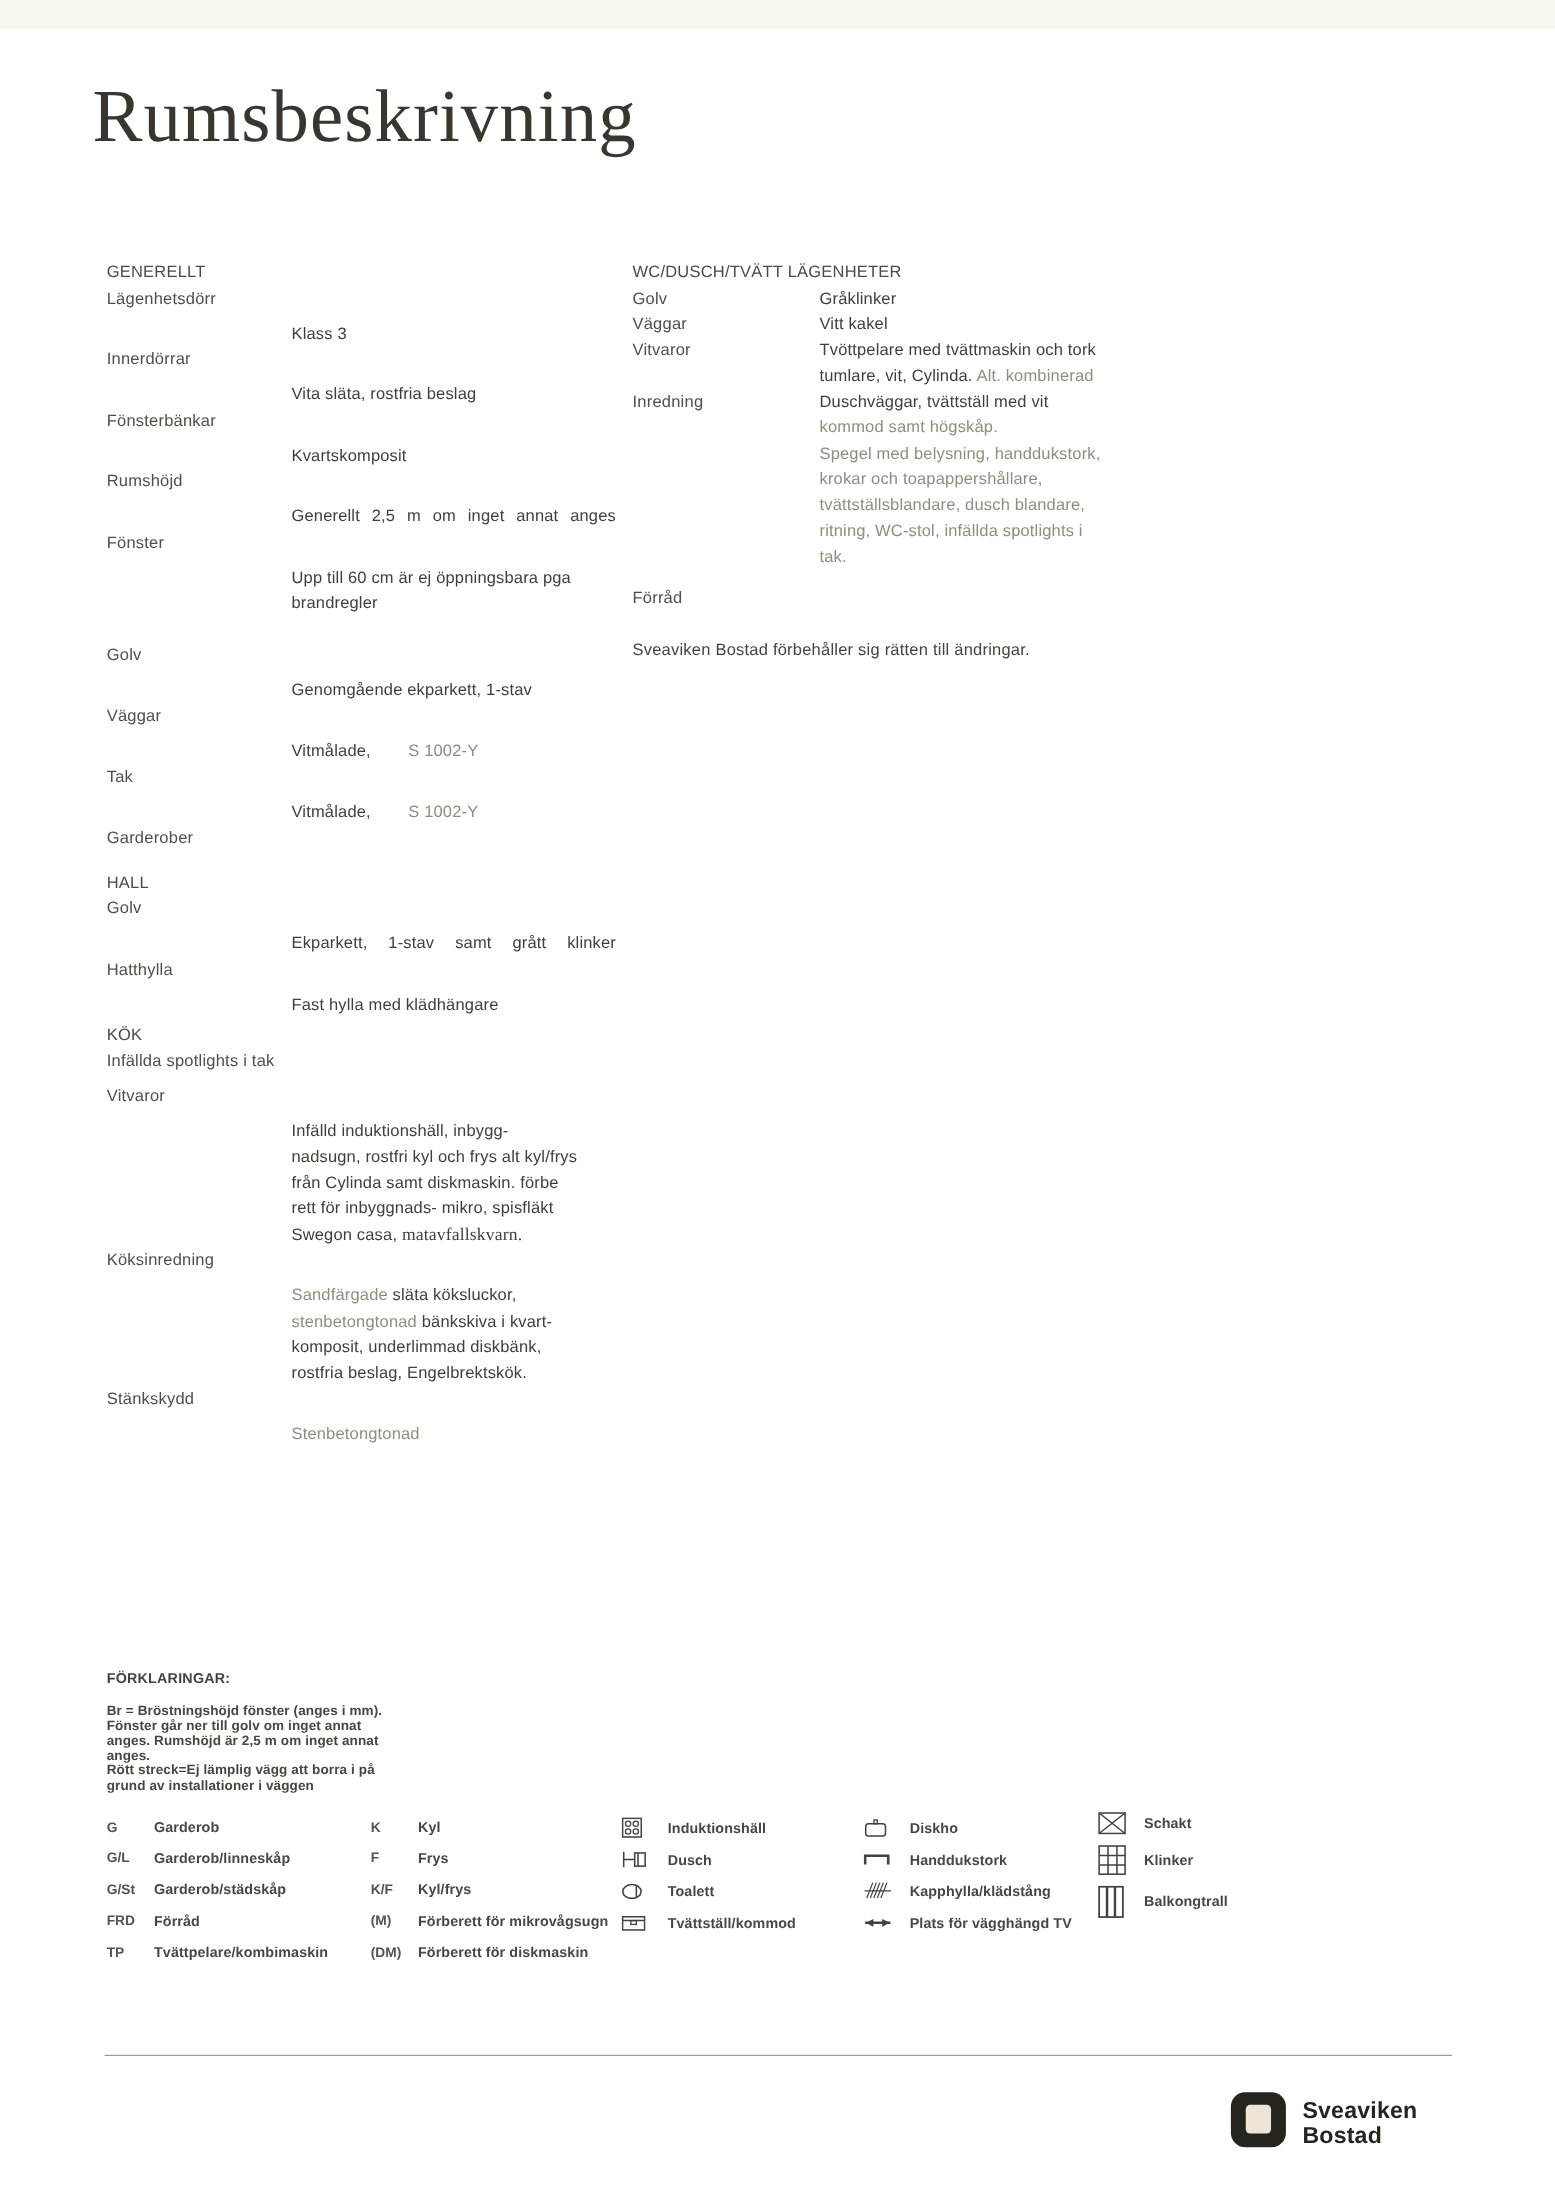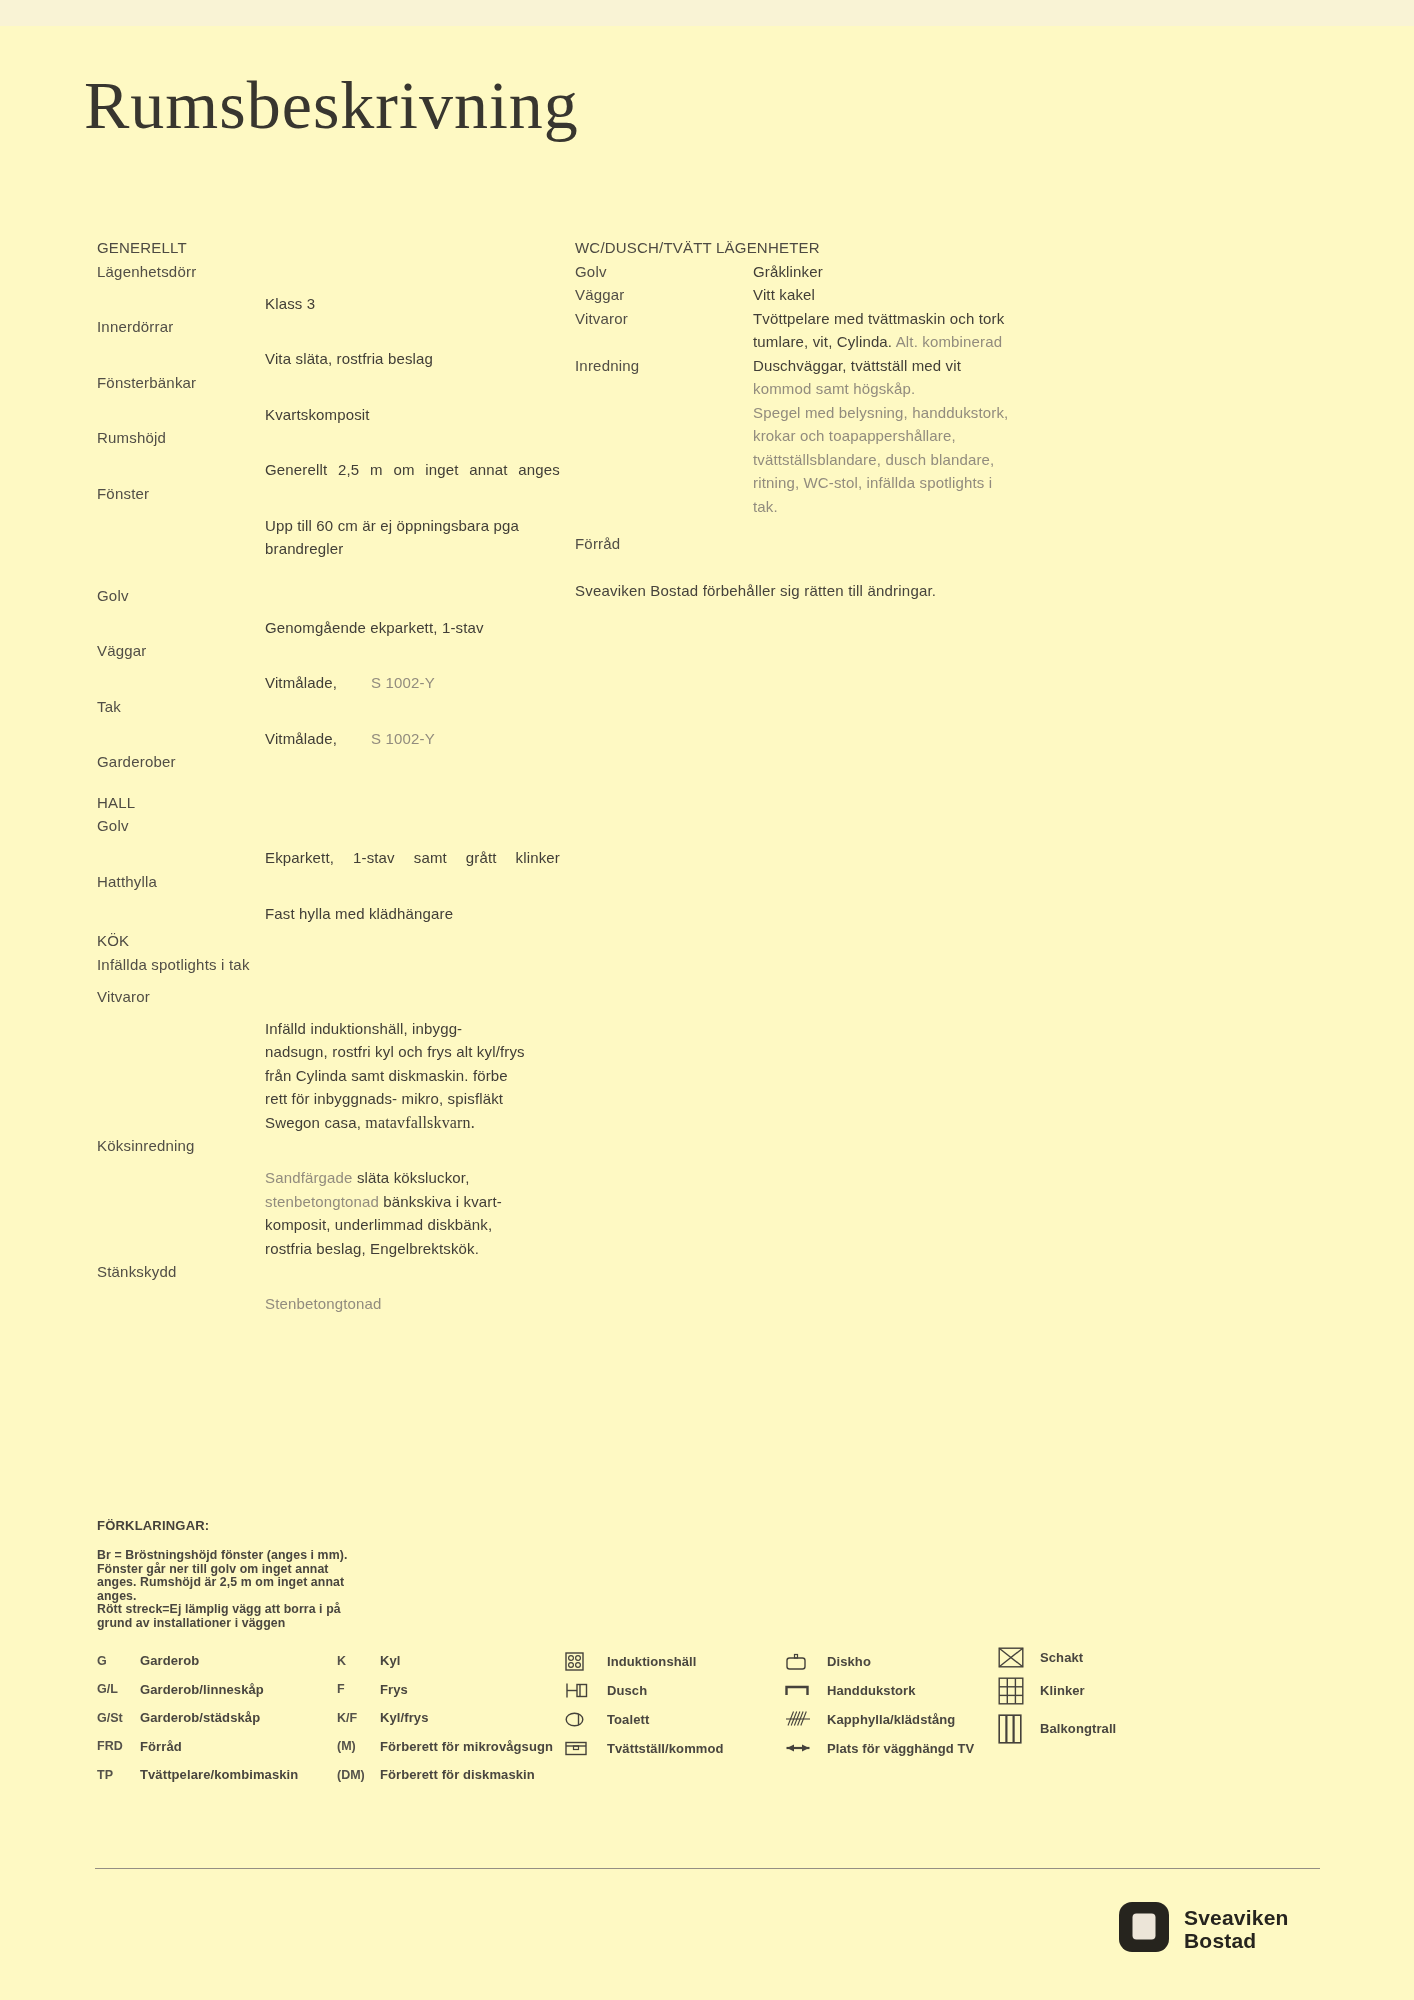--- a/index.html
+++ b/index.html
@@ -1,37 +1,37 @@
 <!DOCTYPE html>
 <html><head>
 <meta charset="utf-8">
 <style>
   html,body{margin:0;padding:0;background:#d8d2c6;}
   .page{
     position:relative;width:1414px;height:2000px;margin:0 auto;
-    background:#fef9c3;overflow:hidden;
+    background:#ffffff;overflow:hidden;
     font-family:"Liberation Sans",sans-serif;color:#46433c;
   }
   .top-strip{position:absolute;top:0;left:0;right:0;height:26px;background:#f4efe4;opacity:.55;}
   .doc-title{
     position:absolute;top:66px;left:84px;margin:0;
     font-family:"Liberation Serif",serif;font-weight:400;
     font-size:68px;letter-spacing:1px;color:#38362f;
   }
   .spec-columns{position:absolute;top:236px;left:97px;display:flex;gap:15px;}
   .col{display:block;}
   .col-left{width:463px;}
   .col-right{width:450px;}
   .spec-block{margin:0;}
   [data-name="column-left"] .spec-block:nth-child(1){margin-bottom:23px;}
   [data-name="column-left"] .spec-block:nth-child(2){margin-bottom:17px;}
   [data-name="column-left"] .spec-block:nth-child(3){margin-bottom:4px;}
   [data-name="column-right"] .spec-row:nth-child(6){margin-top:14px;}
   .spec-heading{font-size:15px;line-height:23.5px;color:#4d4a42;letter-spacing:.2px;}
-  .spec-row{display:flex;align-items:flex-start;justify-content:space-between;}
+  .spec-row{display:flex;align-items:flex-start;}
   .spec-label{flex:none;font-size:15px;line-height:23.5px;color:#514e46;letter-spacing:.2px;white-space:nowrap;}
   .col-left .spec-label{width:168px;}
   .col-right .spec-label{width:170px;}
   .spec-value{flex:none;}
   .col-left .spec-value{width:295px;margin-top:32px;}
   .col-right .spec-value{width:272px;}
   .value-line{font-size:15px;line-height:23.5px;color:#413e37;letter-spacing:.15px;white-space:nowrap;}
   .value-line.justify{display:flex;justify-content:space-between;white-space:normal;}
   .muted{color:#928c7e;}
   .pad{margin-left:34px;}

